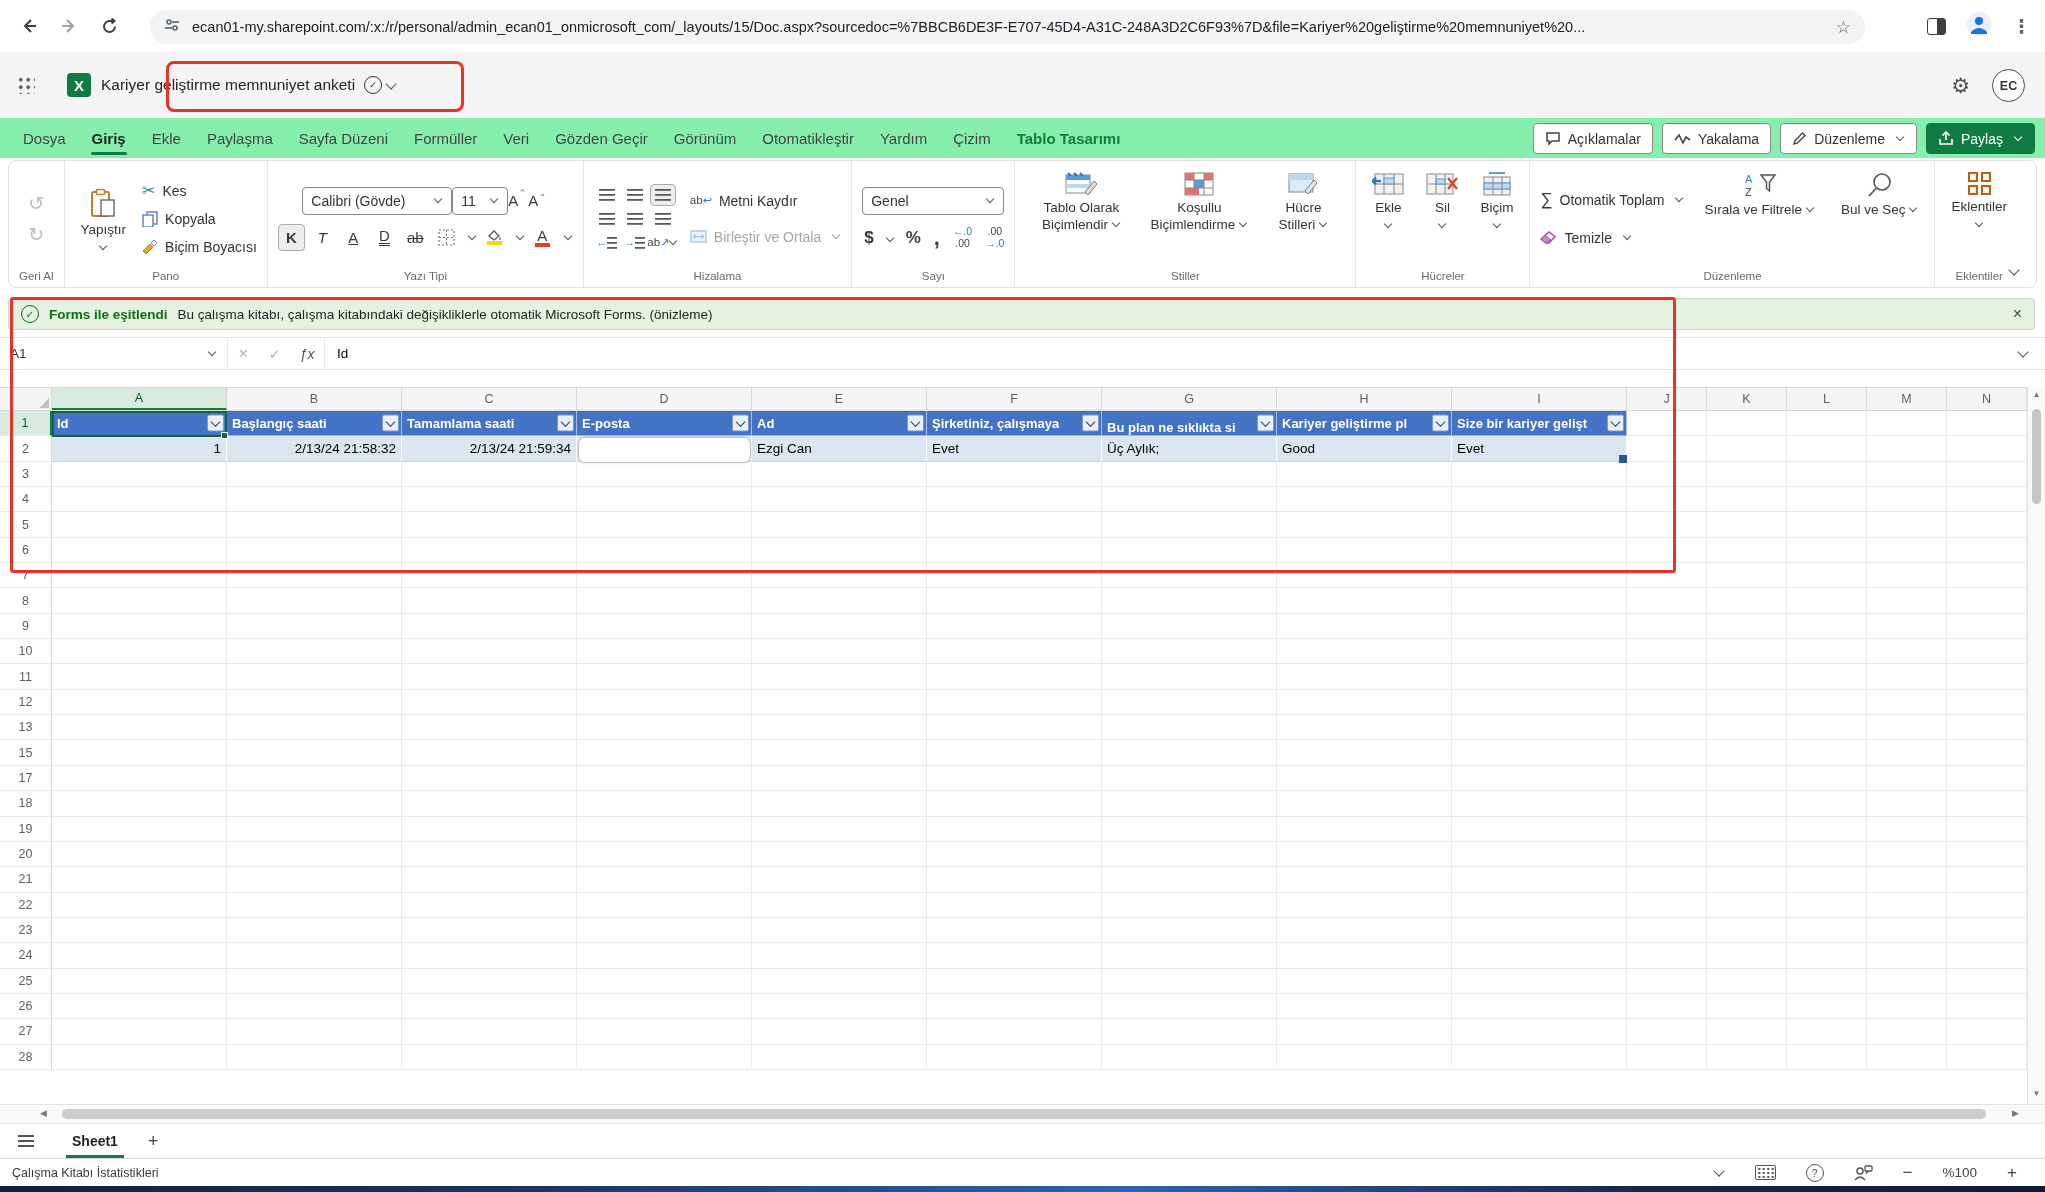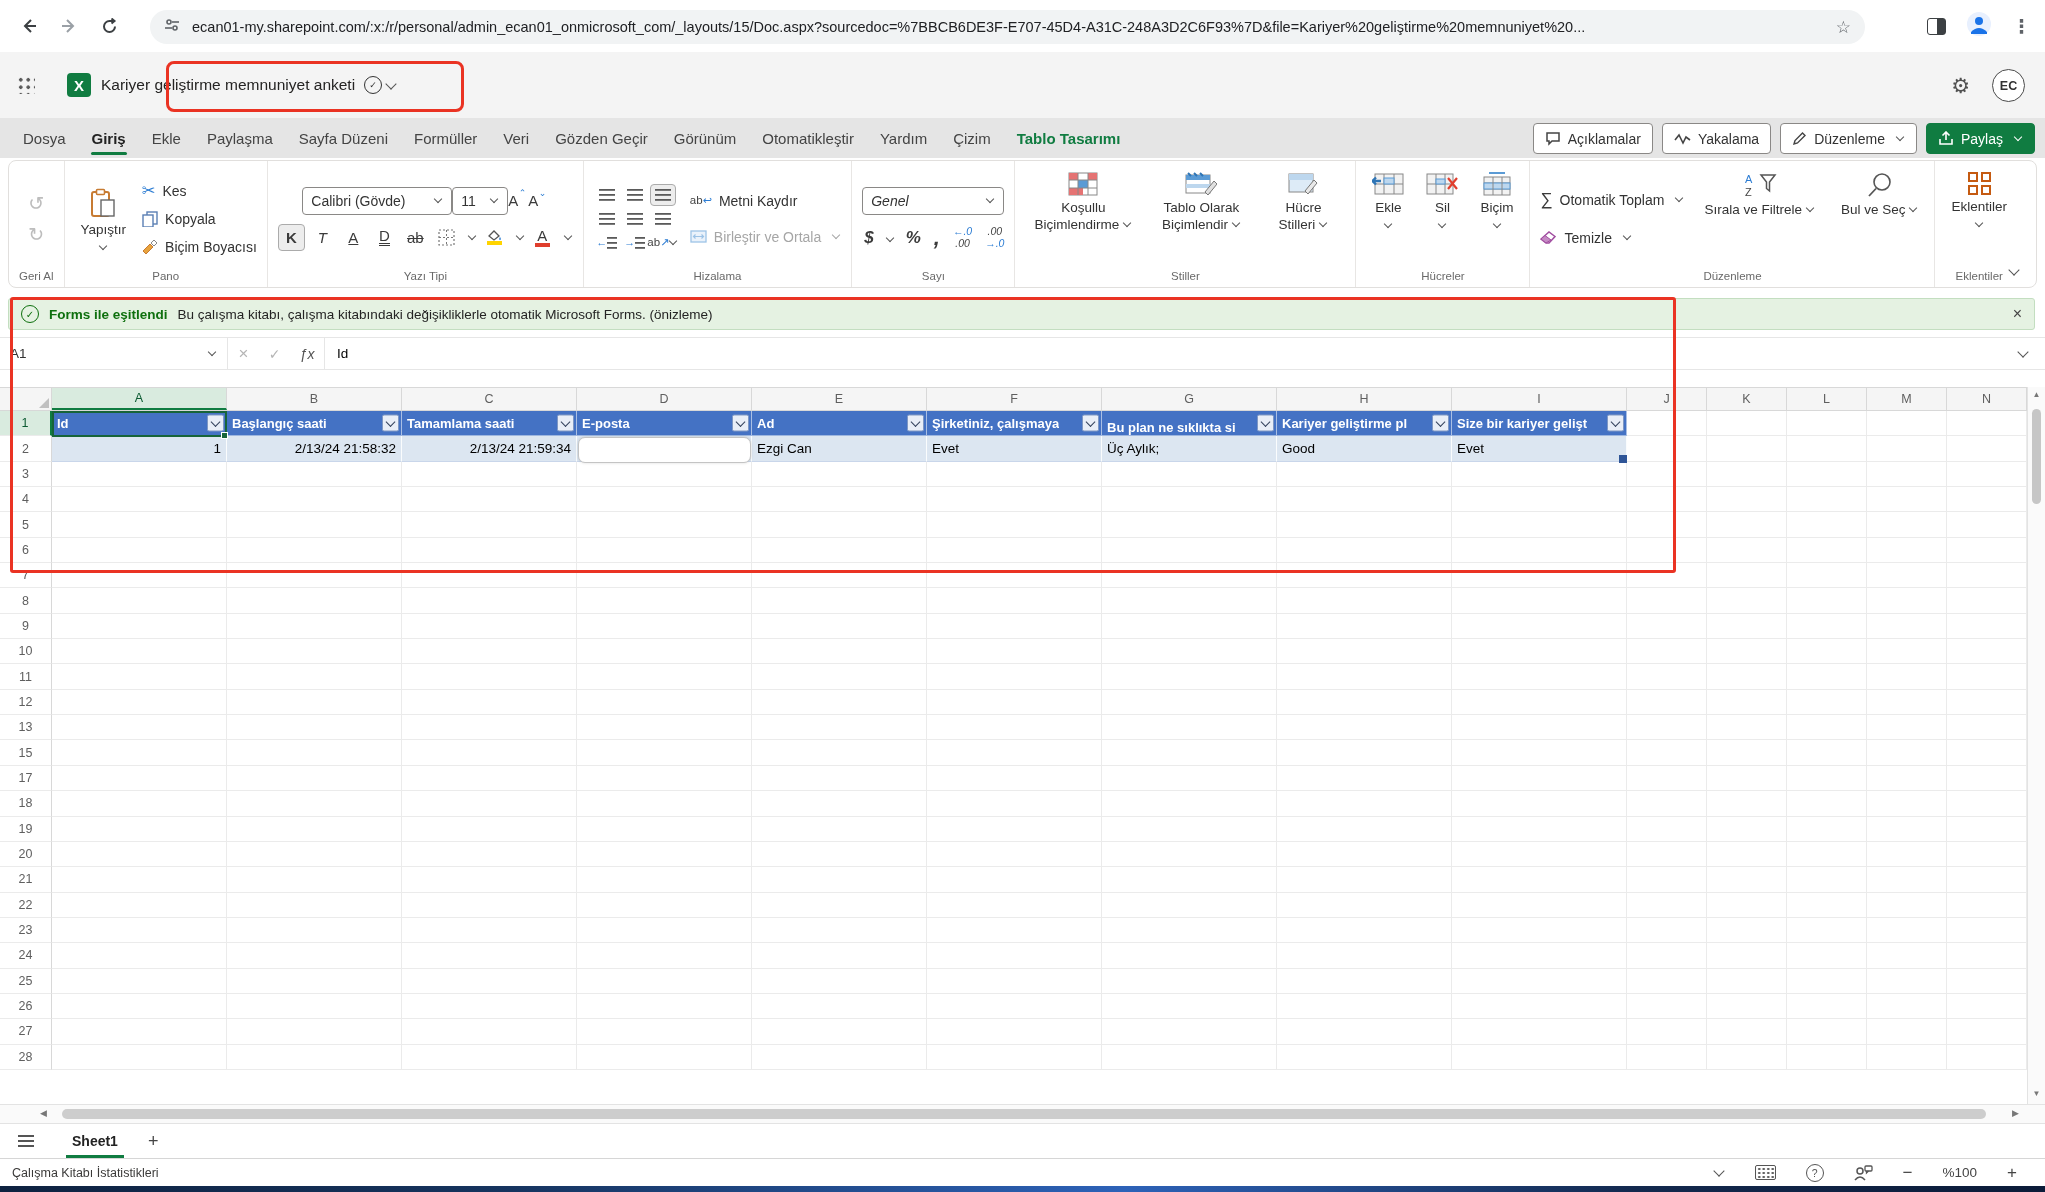--- a/index.html
+++ b/index.html
@@ -37,21 +37,21 @@
   #search-box{left:706px;top:67px;width:580px;height:36px;background:#FBFBFA;border:1px solid #D6D4D2;
               border-radius:4px;display:flex;align-items:center;padding:0 12px;box-sizing:border-box;}
   #search-input{border:none;outline:none;background:transparent;flex:1;font-size:14.5px;color:#444;
                 font-family:inherit;margin-left:10px;}
   #search-input::placeholder{color:#605E5C;}
   #gear-ic{font-size:21px;color:#515151;}
   #ec-avatar{width:31px;height:31px;border-radius:50%;background:#fff;border:1.6px solid #4A4A4A;
              display:flex;align-items:center;justify-content:center;font-size:12.5px;color:#333;font-weight:bold;}
 
   
-  #tab-row{left:0;top:118px;width:2045px;height:40px;background:#e5e5e5;}
+  #tab-row{left:0;top:118px;width:2045px;height:40px;background:#86efac;}
   #tabs{display:flex;height:100%;padding-left:10px;}
   .tab{padding:0 13px;display:flex;align-items:center;font-size:15px;color:#444;position:relative;cursor:default;}
   .tab.active{font-weight:bold;color:#222;}
   .tab.active::after{content:"";position:absolute;left:12px;right:12px;bottom:3px;height:3px;
                      background:#107C41;border-radius:2px;}
   .tab.ctx{color:#107C41;font-weight:bold;}
   #tab-actions{position:absolute;right:10px;top:5px;display:flex;gap:9px;}
   .pill{height:29px;border:1px solid #8A8886;border-radius:4px;background:#fff;display:flex;
         align-items:center;padding:0 11px;font-size:14px;color:#333;gap:7px;}
   .pill.green{background:#107C41;border-color:#107C41;color:#fff;}
@@ -468,21 +468,21 @@
             </svg>
           <span>Birleştir ve Ortala</span>
             <span class="chev small" style="border-color:#A6A6A6;"></span>
         </div>
       </div>
     </div>
     <div class="rlabel">Hizalama</div>
   </div>
 
   <div class="rgroup">
-    <div class="rcontent col" style="font-style:italic;">
+    <div class="rcontent col" style="">
       <div class="sel-box" style="width:142px;">
         <span>Genel</span>
           <span class="chev small" style="margin-left:auto;"></span>
       </div>
       <div class="flex" style="gap:13px;padding-left:2px;">
         <span class="sym">$</span>
         <span class="chev small" style="margin:0;"></span>
         <span class="sym">%</span>
         <span class="sym" style="font-size:22px;">,</span>
         <span class="decbtn">
@@ -493,43 +493,43 @@
           <span>.00</span>
             <span class="top-blue">→.0</span>
         </span>
       </div>
     </div>
     <div class="rlabel">Sayı</div>
   </div>
 
   <div class="rgroup">
     <div class="rcontent" style="gap:4px;">
+      <div class="bigbtn" style="max-width:100px;">
+        <svg width="32" height="24" viewBox="0 0 32 24">
+            <rect x="1" y="3" width="24" height="18" fill="#fff" stroke="#888"></rect>
+            <rect x="1" y="3" width="24" height="5" fill="#5B9BD5"></rect>
+            <rect x="1" y="12" width="24" height="4" fill="#BDD7EE"></rect>
+            <path d="M20 20 L29 9 L32 12 L23 23 Z" fill="#E0E0E0" stroke="#777"></path>
+            <path d="M3 1 l3 3 M9 1 l3 3 M15 1 l3 3" stroke="#2E75B6" stroke-width="2"></path>
+          </svg>
+        <span><span>Tablo Olarak Biçimlendir</span><span class="chev small"></span></span>
+      </div>
       <div class="bigbtn" style="max-width:104px;">
         <svg width="30" height="24" viewBox="0 0 30 24">
             <rect x="1" y="1" width="28" height="22" fill="#fff" stroke="#888"></rect>
             <rect x="1" y="1" width="9" height="7" fill="#E57373"></rect>
             <rect x="20" y="1" width="9" height="7" fill="#E57373"></rect>
             <rect x="10" y="8" width="10" height="8" fill="#5B9BD5"></rect>
             <rect x="1" y="16" width="14" height="7" fill="#E57373"></rect>
             <line x1="1" y1="8" x2="29" y2="8" stroke="#888"></line>
             <line x1="1" y1="16" x2="29" y2="16" stroke="#888"></line>
             <line x1="10" y1="1" x2="10" y2="23" stroke="#888"></line>
             <line x1="20" y1="1" x2="20" y2="23" stroke="#888"></line>
           </svg>
         <span><span>Koşullu Biçimlendirme</span><span class="chev small"></span></span>
-      </div>
-      <div class="bigbtn" style="max-width:100px;">
-        <svg width="32" height="24" viewBox="0 0 32 24">
-            <rect x="1" y="3" width="24" height="18" fill="#fff" stroke="#888"></rect>
-            <rect x="1" y="3" width="24" height="5" fill="#5B9BD5"></rect>
-            <rect x="1" y="12" width="24" height="4" fill="#BDD7EE"></rect>
-            <path d="M20 20 L29 9 L32 12 L23 23 Z" fill="#E0E0E0" stroke="#777"></path>
-            <path d="M3 1 l3 3 M9 1 l3 3 M15 1 l3 3" stroke="#2E75B6" stroke-width="2"></path>
-          </svg>
-        <span><span>Tablo Olarak Biçimlendir</span><span class="chev small"></span></span>
       </div>
       <div class="bigbtn" style="max-width:72px;">
         <svg width="30" height="24" viewBox="0 0 30 24">
             <rect x="1" y="2" width="24" height="18" fill="#DDEBF7" stroke="#888"></rect>
             <rect x="1" y="2" width="24" height="6" fill="#BDD7EE"></rect>
             <path d="M17 19 L26 8 L29 11 L20 22 Z" fill="#E8E8E8" stroke="#777"></path>
           </svg>
         <span><span>Hücre Stilleri</span><span class="chev small"></span></span>
       </div>
     </div>

